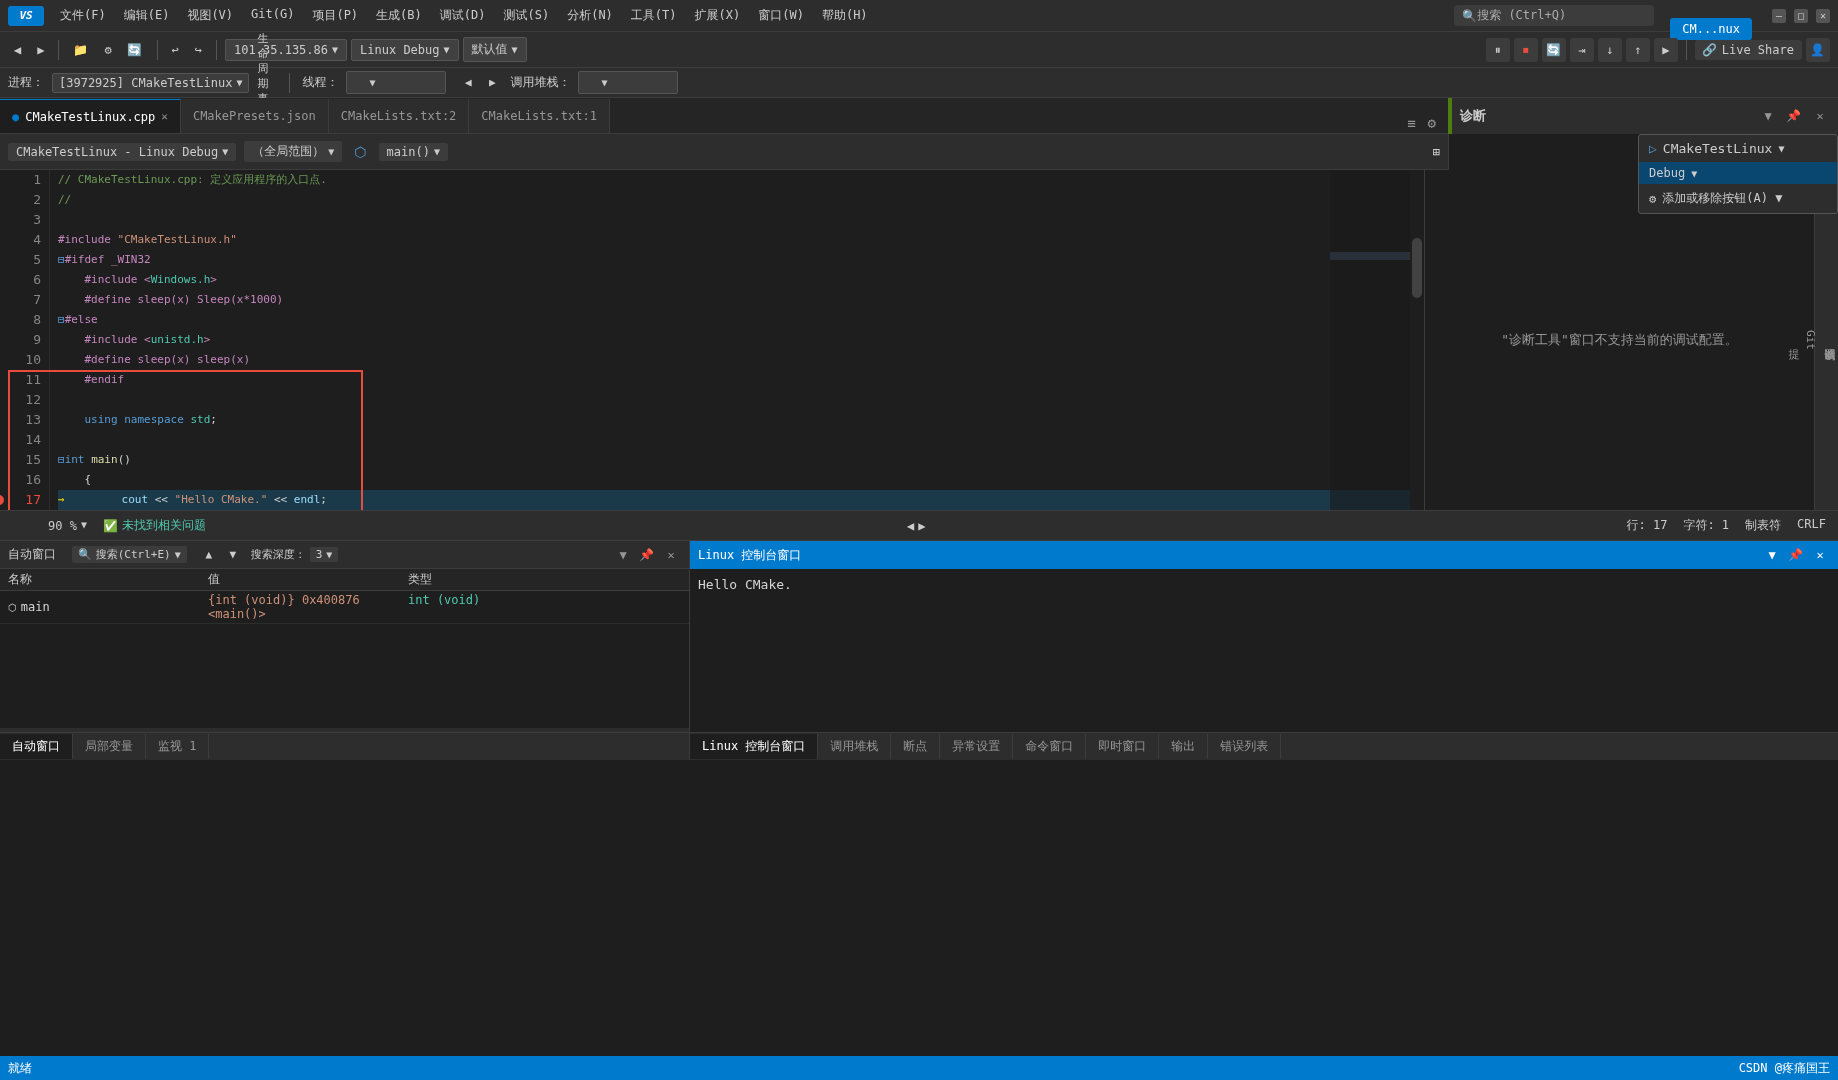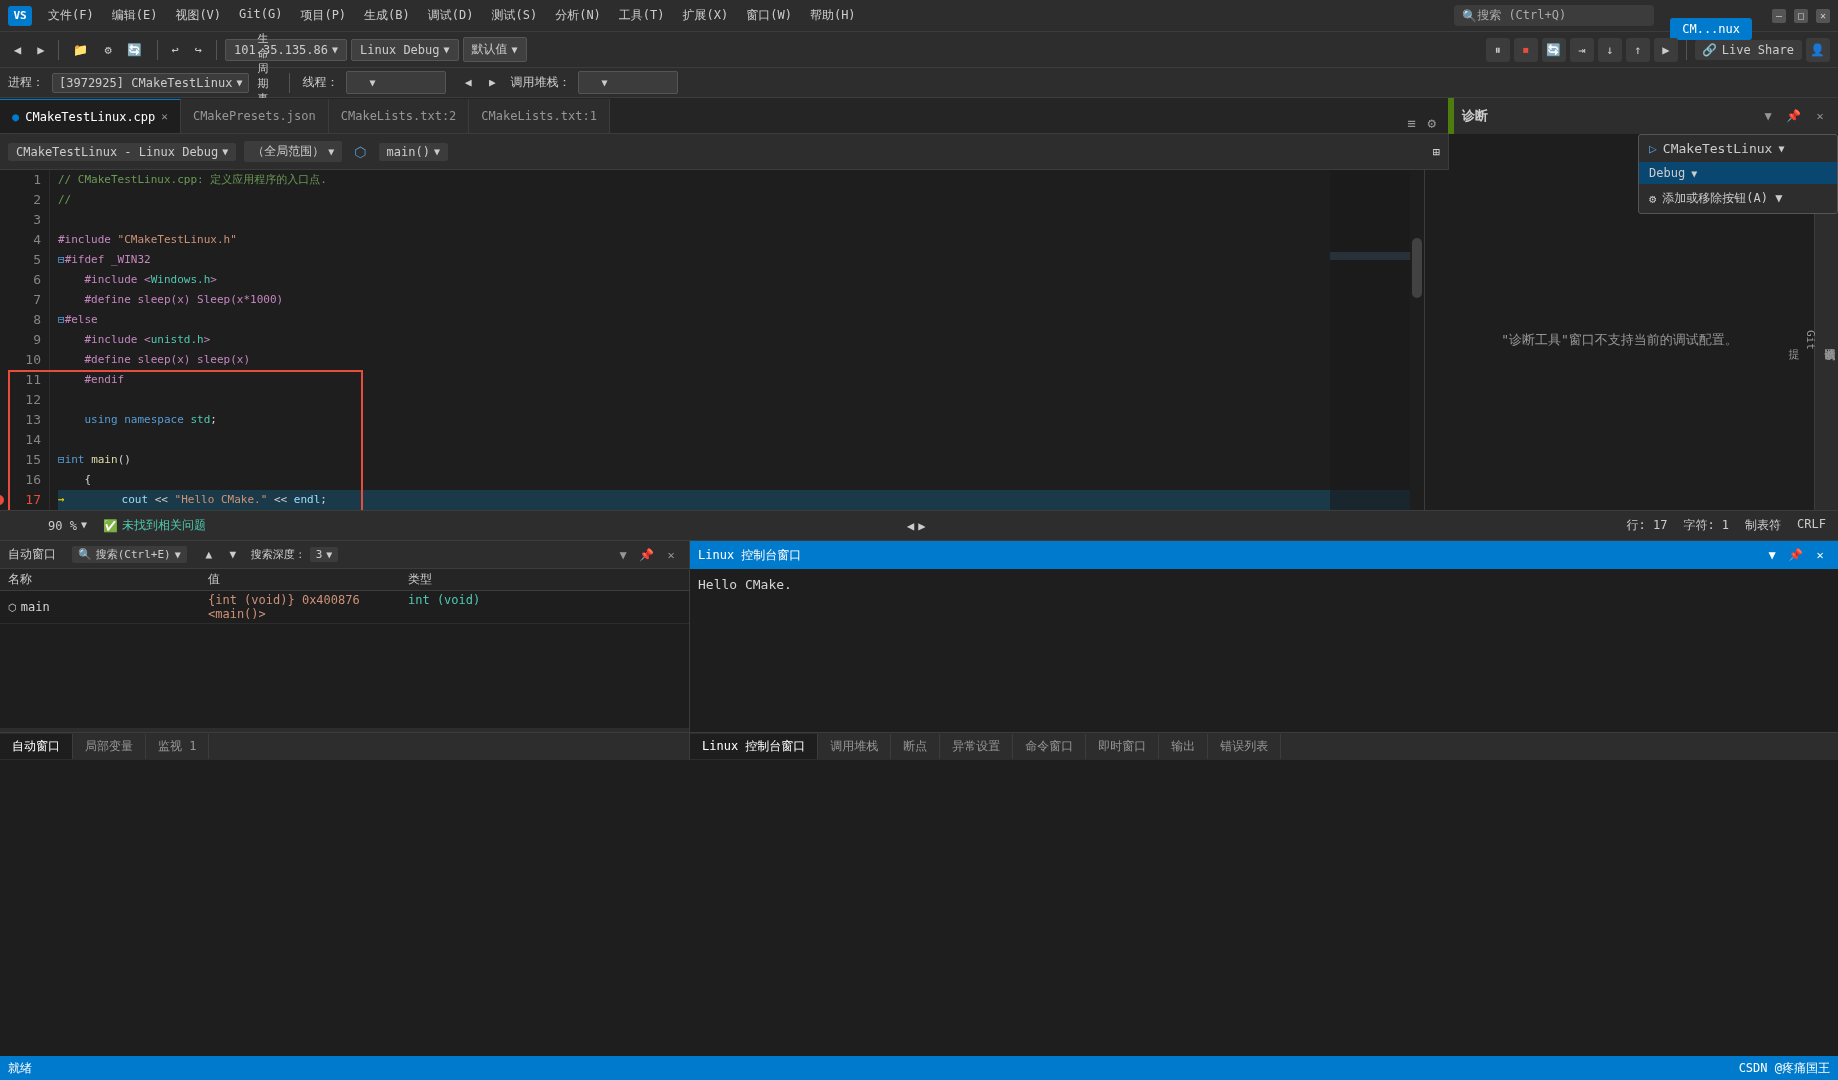--- a/index.html
+++ b/index.html
@@ -17,25 +17,25 @@
     .title-bar {
       background: #2d2d2d;
       height: 32px;
       display: flex;
       align-items: center;
       padding: 0 8px;
       border-bottom: 1px solid #3c3c3c;
       gap: 8px;
     }
     .title-bar-logo {
-      width: 24px; height: 20px;
+      width: 36px; height: 20px;
       background: #007acc;
       border-radius: 3px;
       display: flex; align-items: center; justify-content: center;
-      color: white; font-size: 11px; font-weight: bold;
+      color: white; font-size: 11px; font-weight: bold; font-style: italic;
     }
     .title-menu {
       display: flex; gap: 2px;
     }
     .title-menu-item {
       padding: 2px 8px;
       color: #cccccc;
       font-size: 12px;
       cursor: pointer;
       border-radius: 2px;
@@ -613,21 +613,21 @@
       <span>CMakeLists.txt:2</span>
     </div>
     <div class="editor-tab">
       <span>CMakeLists.txt:1</span>
     </div>
     <div class="tabs-right">
       <div class="tabs-right-btn">≡</div>
       <div class="tabs-right-btn">⚙</div>
     </div>
   </div>
-  <div style="width:390px; background:#2d2d2d; border-left:6px solid #4d7c0f; display:flex; align-items:center; padding:0 8px;">
+  <div style="width:390px; background:#2d2d2d; border-left:4px solid #4d7c0f; display:flex; align-items:center; padding:0 8px;">
     <span style="font-size:13px; color:#ccc; font-weight:bold;">诊断</span>
     <div style="margin-left:auto; display:flex; gap:6px;">
       <div class="panel-btn">▼</div>
       <div class="panel-btn">📌</div>
       <div class="panel-btn">✕</div>
     </div>
   </div>
 </div>
 
 <div style="display:flex; height:36px;">

